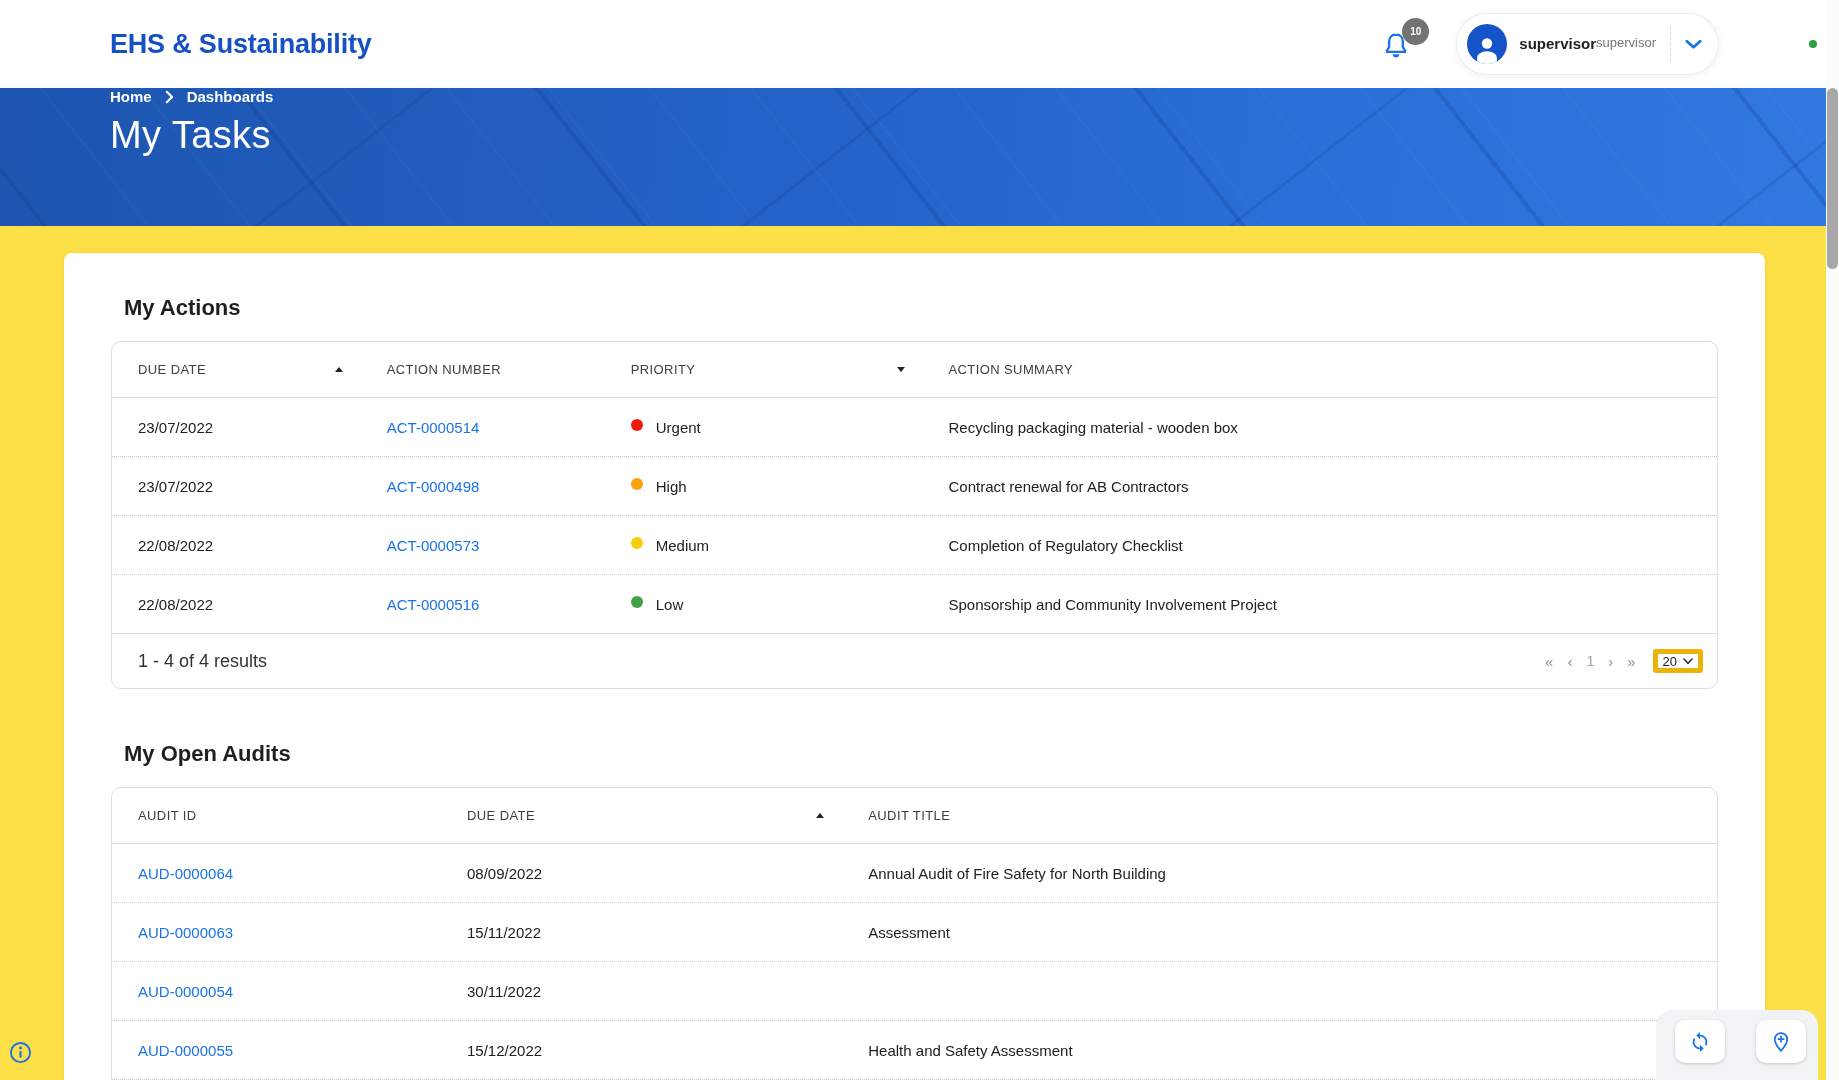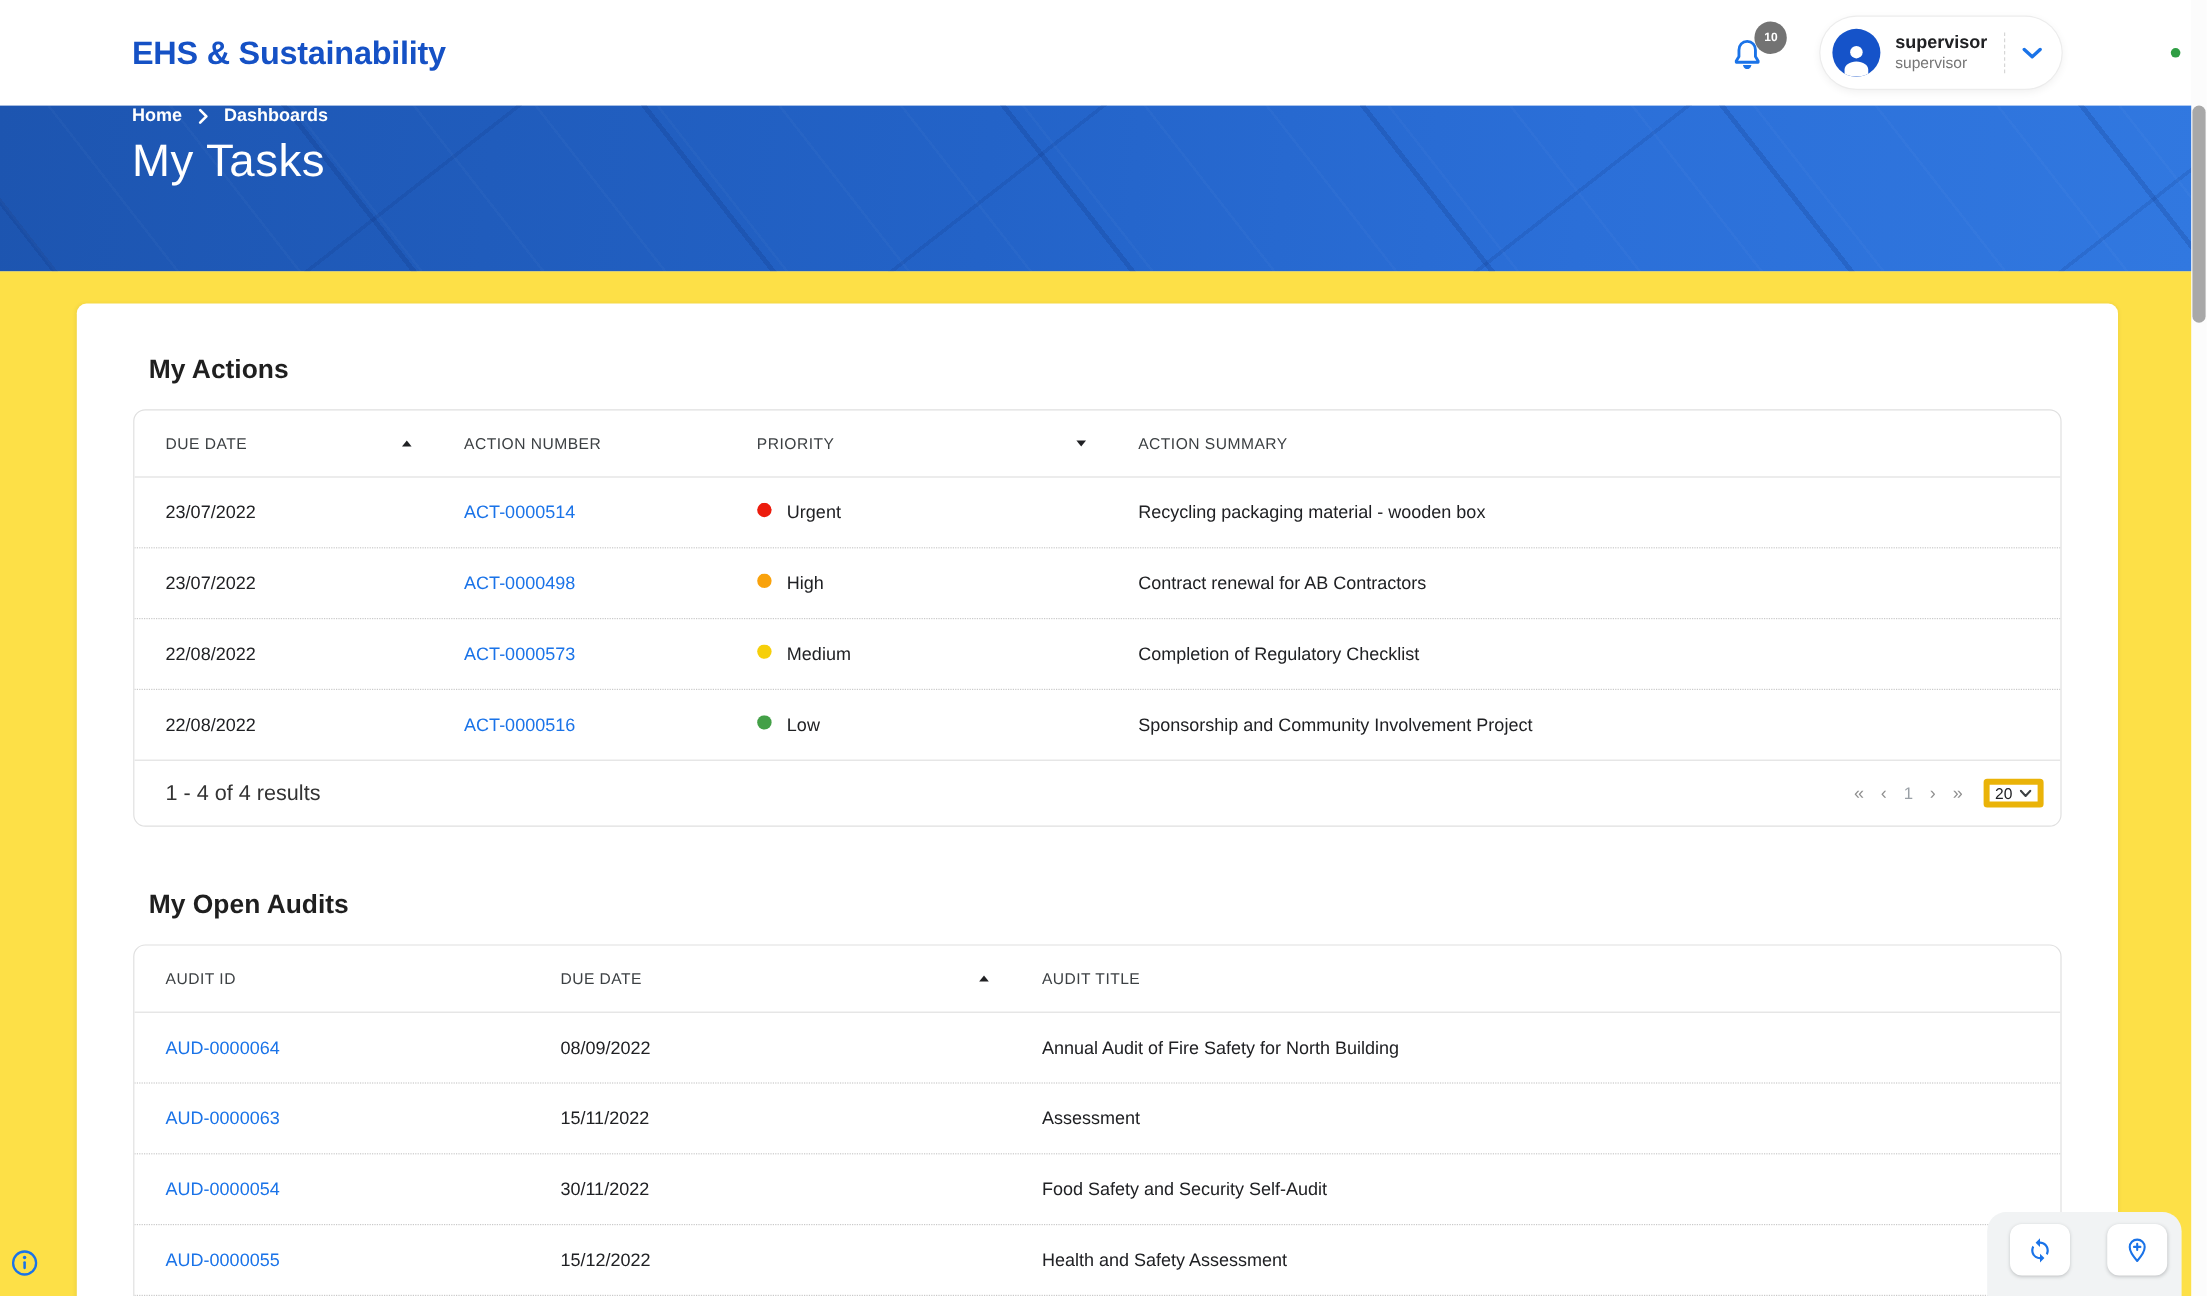--- a/index.html
+++ b/index.html
@@ -8,21 +8,21 @@
 
   
   .app-header { position: relative; height: 88px; background: #fff; display: flex; align-items: center; padding-left: 110px; }
   .logo { font-size: 27px; font-weight: bold; color: #1551c5; letter-spacing: -0.2px; cursor: pointer; }
   .header-right { position: absolute; right: 121px; top: 50%; transform: translateY(-50%); display: flex; align-items: center; gap: 44px; }
   .bell-wrap { position: relative; width: 32px; height: 34px; cursor: pointer; }
   .bell-wrap svg { position: absolute; left: 0; bottom: 0; }
   .badge { position: absolute; top: -9px; right: -16px; min-width: 27px; height: 27px; padding: 0 4px; border-radius: 14px; background: #737373; color: #fff; font-size: 10px; font-weight: bold; display: flex; align-items: center; justify-content: center; }
   .user-pill { height: 60px; border-radius: 30px; background: #fff; display: flex; align-items: center; padding: 0 16px 0 10px; box-shadow: 0 0 0 1px #ececec, 0 2px 8px rgba(0,0,0,0.07); cursor: pointer; }
   .avatar { width: 40px; height: 40px; border-radius: 50%; background: #1553c9; overflow: hidden; display: flex; align-items: flex-end; justify-content: center; }
-  .user-text { display: flex; flex-direction: column; line-height: 1.25; margin: 0 8px 0 12px; }
+  .user-text { display: flex; line-height: 1.25; margin: 0 8px 0 12px; }
   .user-name { font-size: 15px; font-weight: bold; color: #202124; }
   .user-role { font-size: 13px; color: #757575; }
   .user-divider { height: 34px; border-left: 1px dashed #d6d6d6; margin: 0 14px 0 6px; }
   .status-dot { position: absolute; right: 22px; top: 40px; width: 8px; height: 8px; border-radius: 50%; background: #2f9e44; }
 
   
   .hero { position: relative; width: 1827px; height: 138px; padding-left: 110px; overflow: hidden;
     background: linear-gradient(95deg, #1d55b0 0%, #2363c8 45%, #2b6fd8 72%, #3178e0 100%); }
   .hero::before { content: ""; position: absolute; inset: -60px;
     background:
@@ -223,21 +223,20 @@
             <div class="td u-c3">Annual Audit of Fire Safety for North Building</div>
           </div>
           <div class="trow">
             <div class="td u-c1"><a class="link">AUD-0000063</a></div>
             <div class="td u-c2">15/11/2022</div>
             <div class="td u-c3">Assessment</div>
           </div>
           <div class="trow">
             <div class="td u-c1"><a class="link">AUD-0000054</a></div>
             <div class="td u-c2">30/11/2022</div>
-            <div class="td u-c3">Food Safety and Security Self-Audit</div>
           </div>
           <div class="trow">
             <div class="td u-c1"><a class="link">AUD-0000055</a></div>
             <div class="td u-c2">15/12/2022</div>
             <div class="td u-c3">Health and Safety Assessment</div>
           </div>
           <div class="stub-row"></div>
         </div>
       </section>
 

